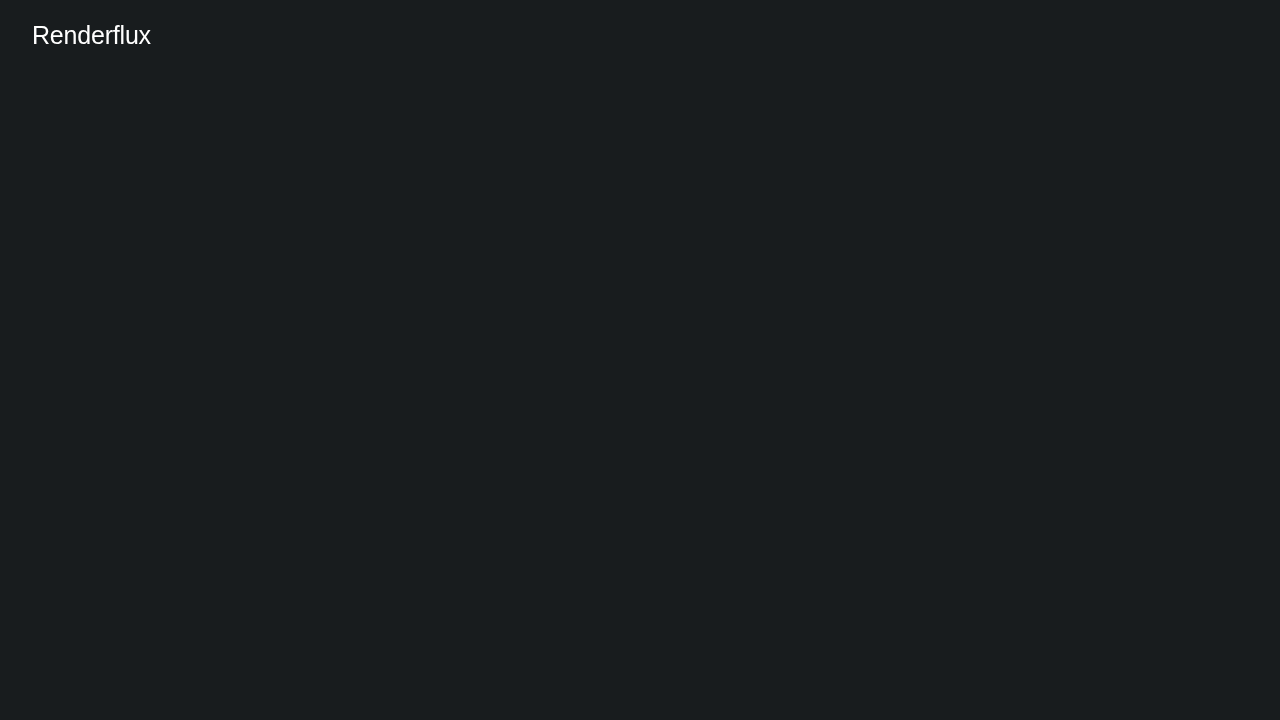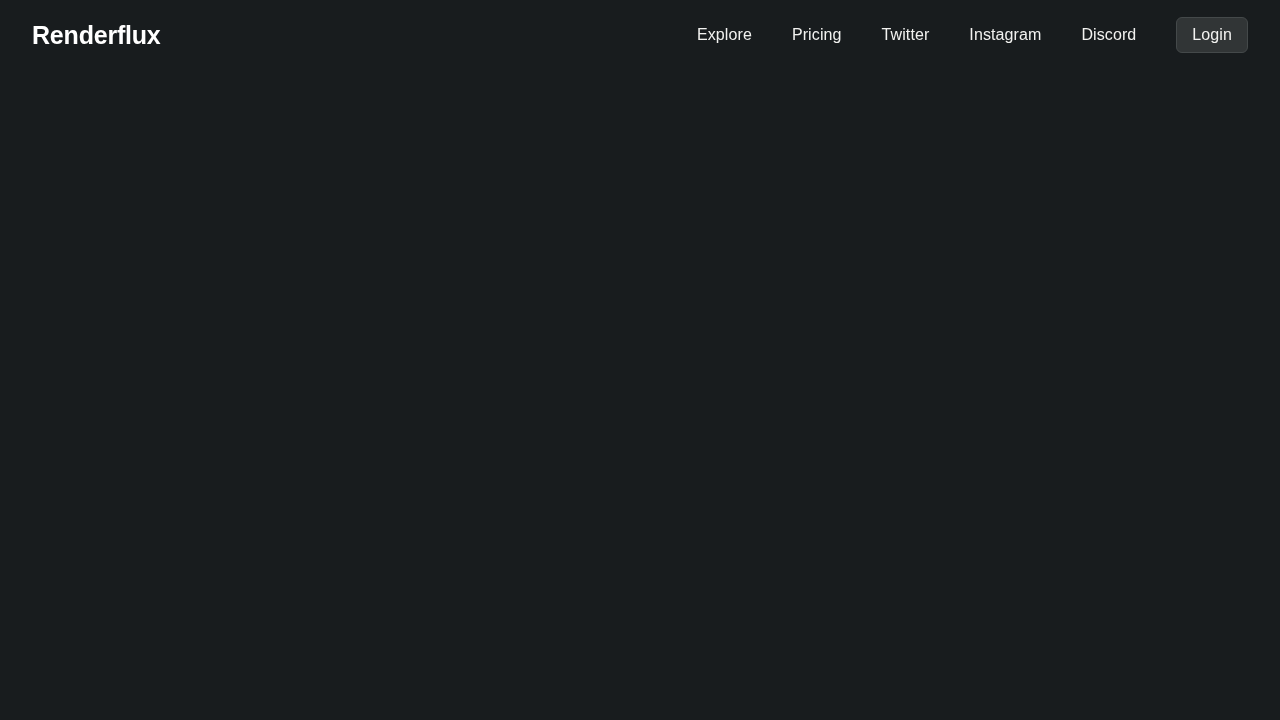--- a/index.html
+++ b/index.html
@@ -32,21 +32,21 @@
     display: flex;
     align-items: center;
     justify-content: space-between;
     padding: 0 32px;
     box-sizing: border-box;
     background: #181c1e;
   }
 
   .brand {
     font-size: 25px;
-    font-weight: bold;
+    font-weight: normal;
     color: #ffffff;
     letter-spacing: -0.2px;
     line-height: 1;
     white-space: nowrap;
     user-select: none;
   }
 
   .nav-right {
     display: flex;
     align-items: center;
@@ -101,31 +101,18 @@
 </style>
 </head>
 <body>
 
 <div class="page">
 
   <header class="navbar">
 
     <a class="brand">Renderflux</a>
 
-    <nav class="nav-right">
-
-      <div class="nav-links">
-        <a class="nav-link">Explore</a>
-        <a class="nav-link">Pricing</a>
-        <a class="nav-link">Twitter</a>
-        <a class="nav-link">Instagram</a>
-        <a class="nav-link">Discord</a>
-      </div>
-
-      <button class="login-button">Login</button>
-
-    </nav>
 
   </header>
 
   <main class="main-content"></main>
 
 </div>
 
 </body></html>

